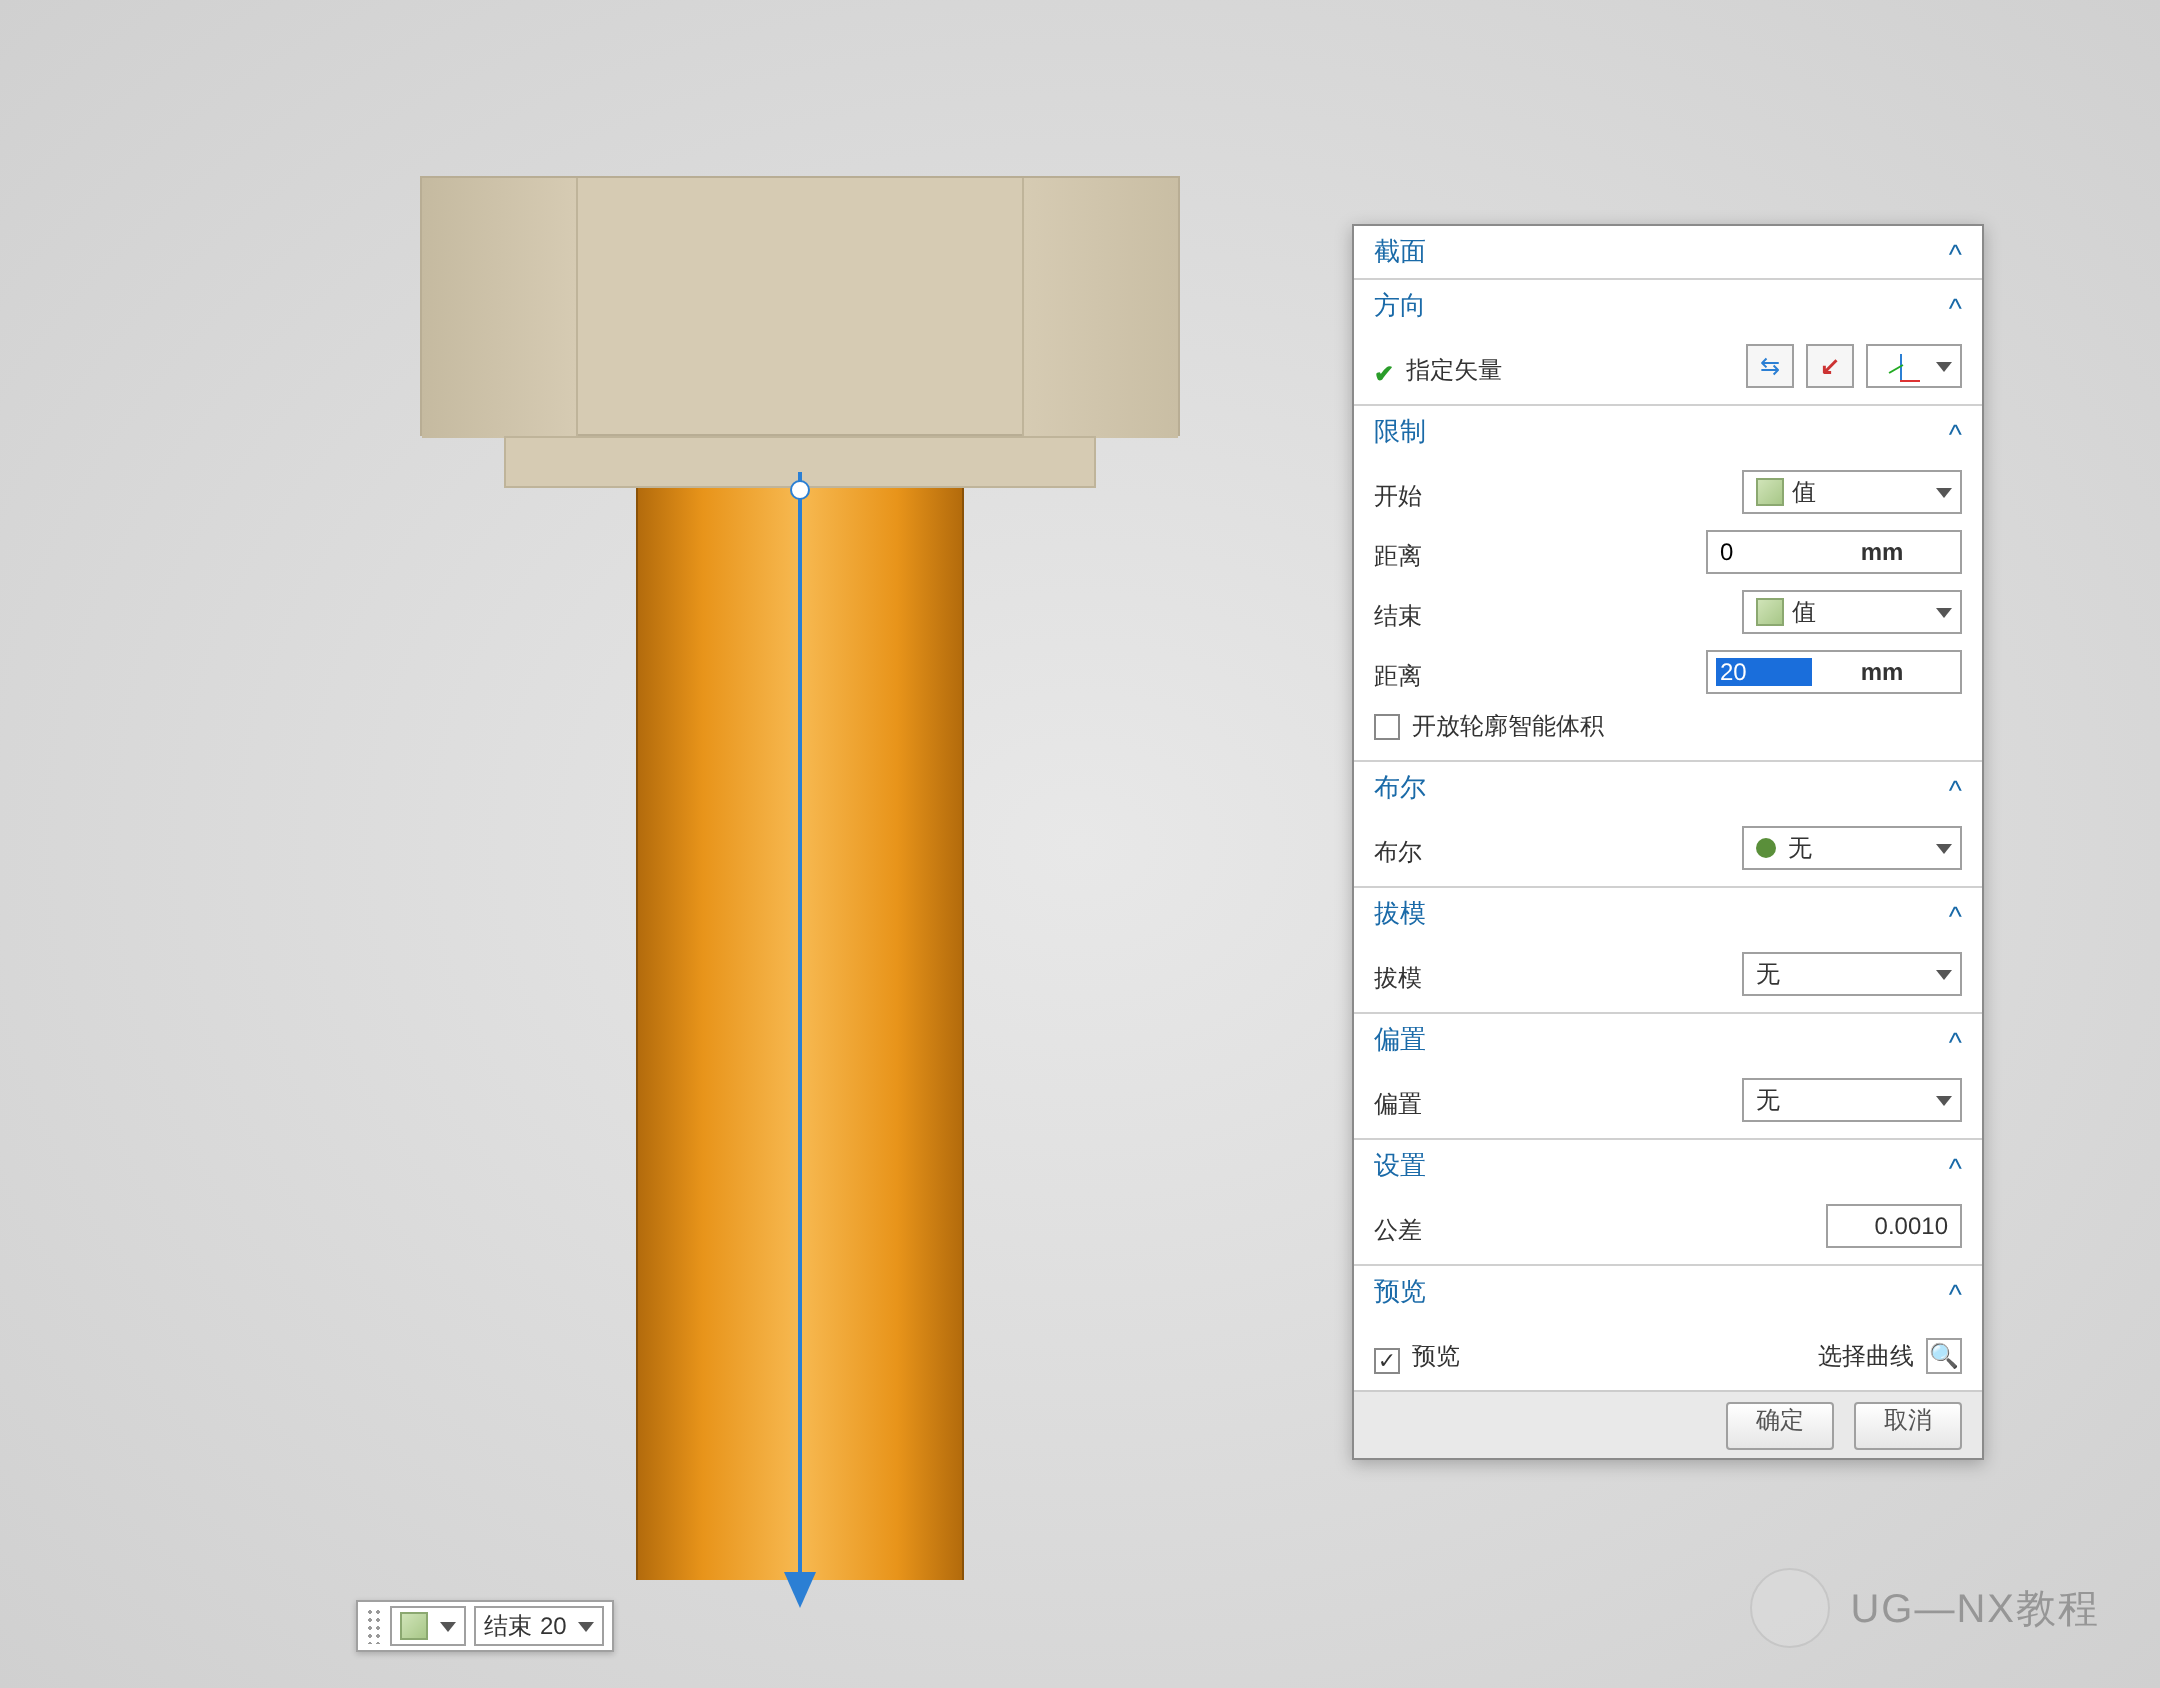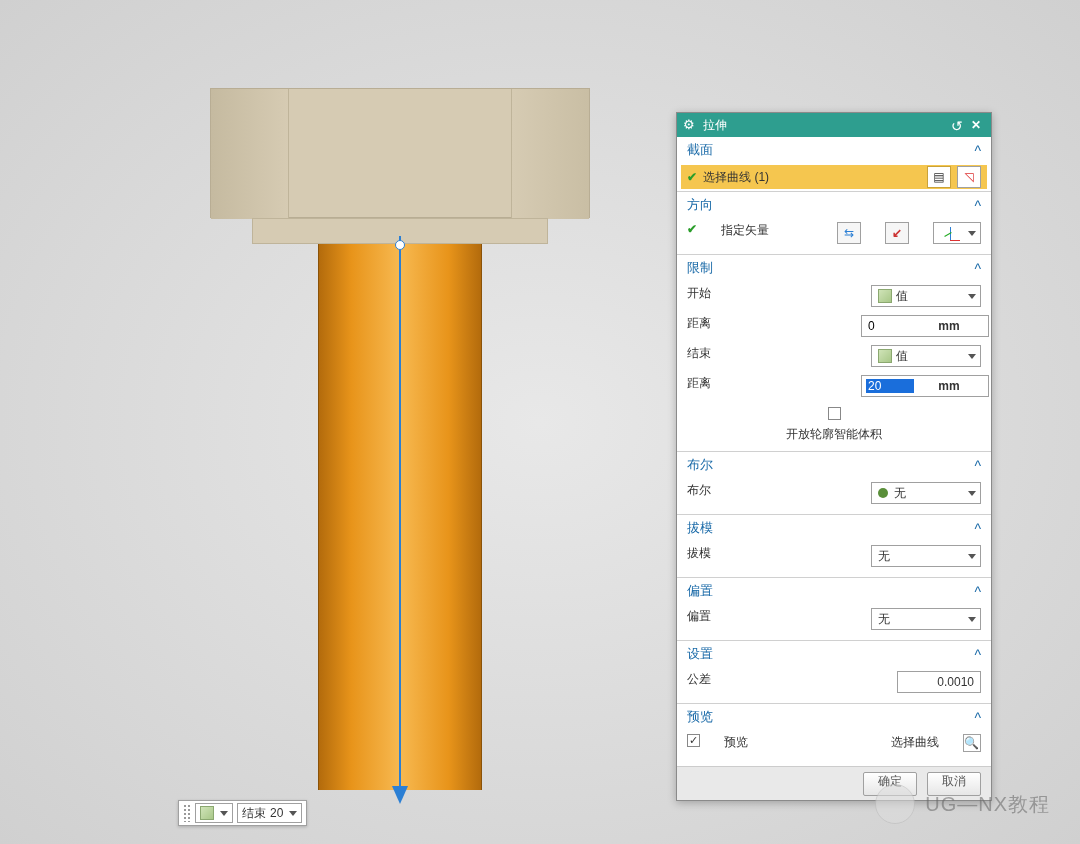--- a/index.html
+++ b/index.html
@@ -85,21 +85,21 @@
 
   .section { border-bottom:1px solid #d0d0d0; }
   .sec-head {
     display:flex; align-items:flex-end; justify-content:space-between;
     padding:4px 10px; height:26px; color:#1a6aa8; font-size:13px;
     cursor:default;
   }
   .sec-head .chev { color:#1a6aa8; font-size:14px; }
   .sec-body { padding:4px 10px 8px 10px; display:flex; flex-direction:column; gap:6px; }
 
-  .row { display:flex; align-items:flex-start; height:24px; gap:24px; }
+  .row { display:flex; align-items:flex-end; height:24px; gap:6px; }
   .row .lab { flex: 0 0 150px; }
   .row .ctrl { flex:1; display:flex; align-items:center; gap:4px; justify-content:flex-end; }
 
   .sel-highlight {
     background:#f5c64f; height:24px; display:flex; align-items:center;
     padding:0 6px; gap:6px; margin: 2px 4px;
   }
   .check-ico::before { content:"\2714"; color:#2a9d2a; font-weight:bold; }
 
   .dd {
@@ -113,24 +113,24 @@
     display:flex; align-items:center; padding:0 4px;
     width:128px; justify-content:space-between;
   }
   .numbox input {
     border:none; outline:none; width:48px; font-size:12px; padding:0 2px;
   }
   .numbox input.hl { background:#1a6edb; color:#fff; }
   .numbox .unit { color:#333;font-weight:bold; }
   .txtbox {
     height:22px; border:1px solid #a0a0a0; text-align:right; padding:0 6px;
-    width:84px; display:flex; align-items:center; justify-content:flex-end;margin-left:17px;
-  }
-
-  .chkline { display:flex; align-items:center; gap:6px; padding-top:2px;flex-direction:column;}
+    width:68px; display:flex; align-items:center; justify-content:flex-end;margin-left:17px;
+  }
+
+  .chkline { display:flex; align-items:center; gap:6px; padding-top:2px;}
   .chkbox { width:13px; height:13px; border:1px solid #888; background:#fff; display:inline-flex; align-items:center; justify-content:center;}
   .chkbox.checked::before { content:"\2713"; font-size:11px; color:#333; }
 
   .iconbtn {
     width:24px; height:22px; border:1px solid #a0a0a0; background:#f6f6f6;
     display:inline-flex; align-items:center; justify-content:center;
   }
   .icon-red { color:#c33; font-weight:bold; }
   .icon-blue { color:#2b7fd4; }
   .axis-mini {
@@ -184,41 +184,25 @@
     <span class="caret"></span>
   </div>
   <div class="mini-select">
     <span>结束</span>
     <span>20</span>
     <span class="caret"></span>
   </div>
 </div>
 
 <div class="panel">
-  <div class="panel-title">
-    <span class="gear-ico"></span>
-    <span>拉伸</span>
-    <span class="spacer"></span>
-    <span class="reset-ico"></span>
-    <span class="close-ico"></span>
-  </div>
 
   <div class="section">
     <div class="sec-head">
       <span>截面</span>
       <span class="chev">^</span>
-    </div>
-    <div class="sel-highlight">
-      <span class="check-ico"></span>
-      <span>选择曲线 (1)</span>
-      <span style="flex:1"></span>
-      <span class="iconbtn" style="background:#fff;border-color:#c9a23a;">▤</span>
-      <span class="iconbtn" style="background:#fff;">
-          <span style="color:#d33;">◹</span>
-        </span>
     </div>
   </div>
 
   <div class="section">
     <div class="sec-head">
       <span>方向</span>
       <span class="chev">^</span>
     </div>
     <div class="sec-body">
       <div class="row">

